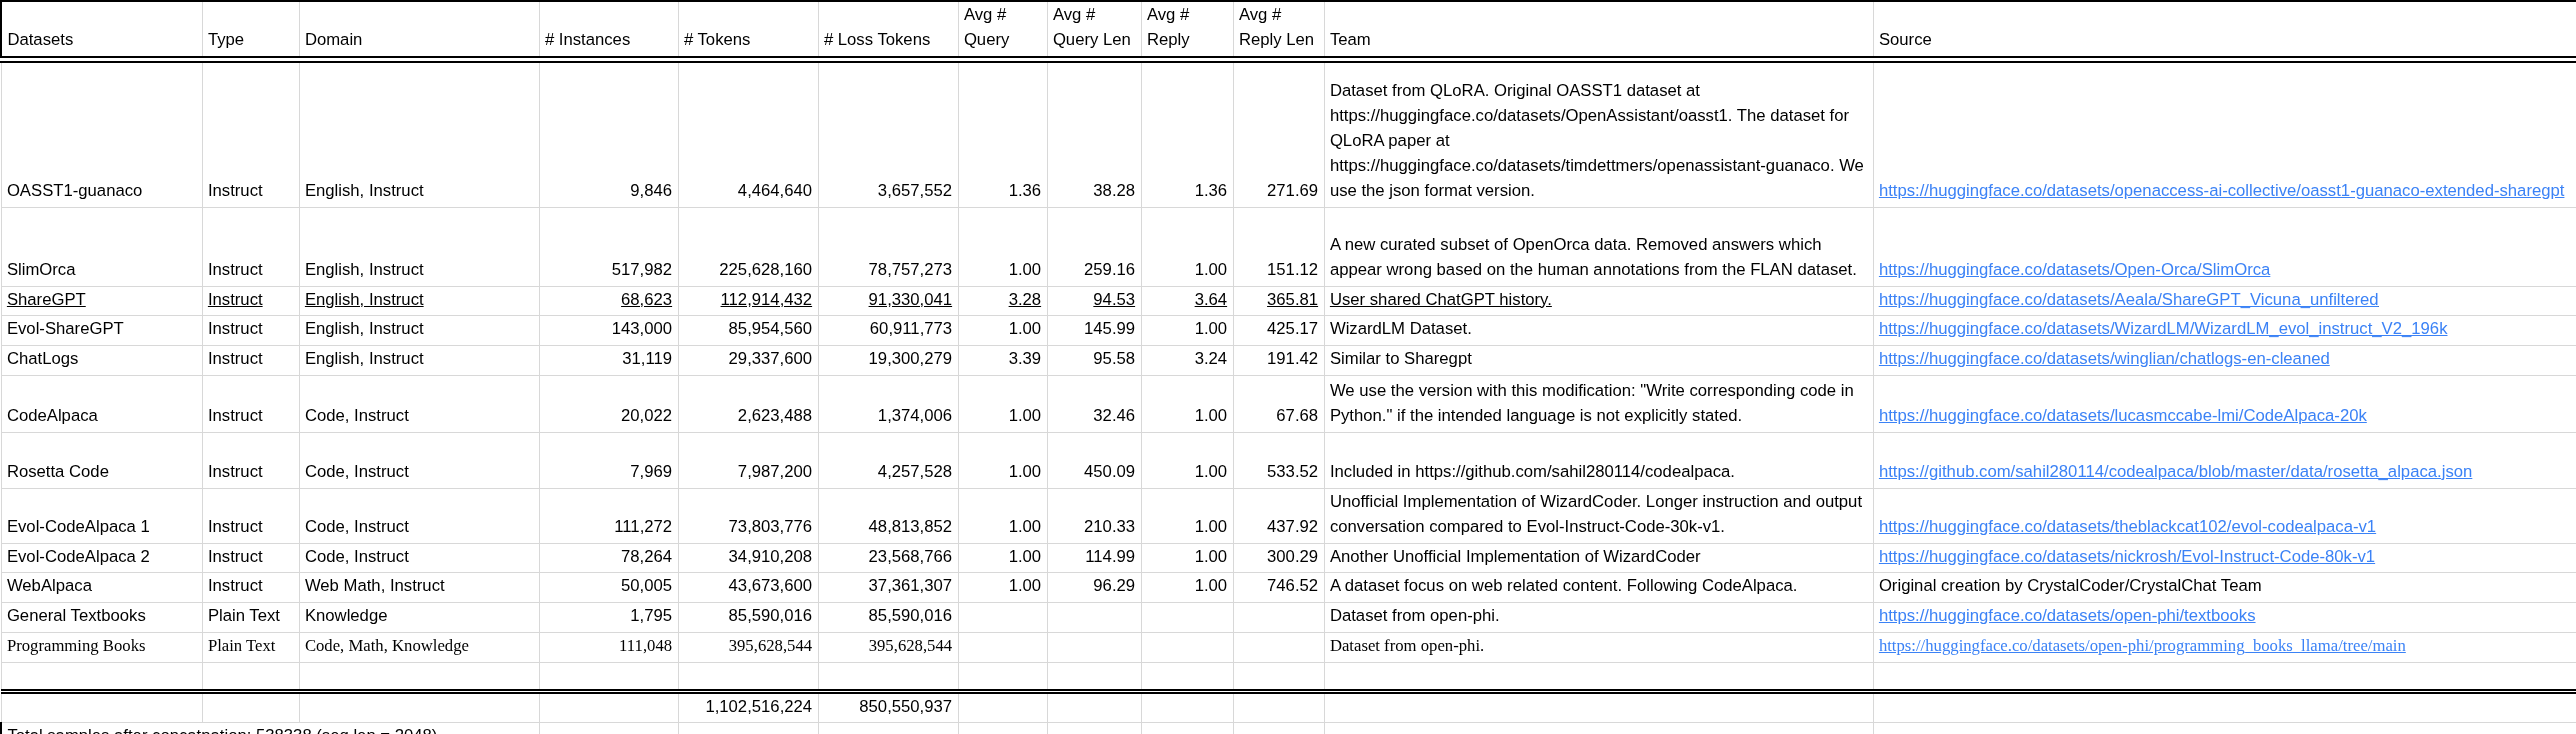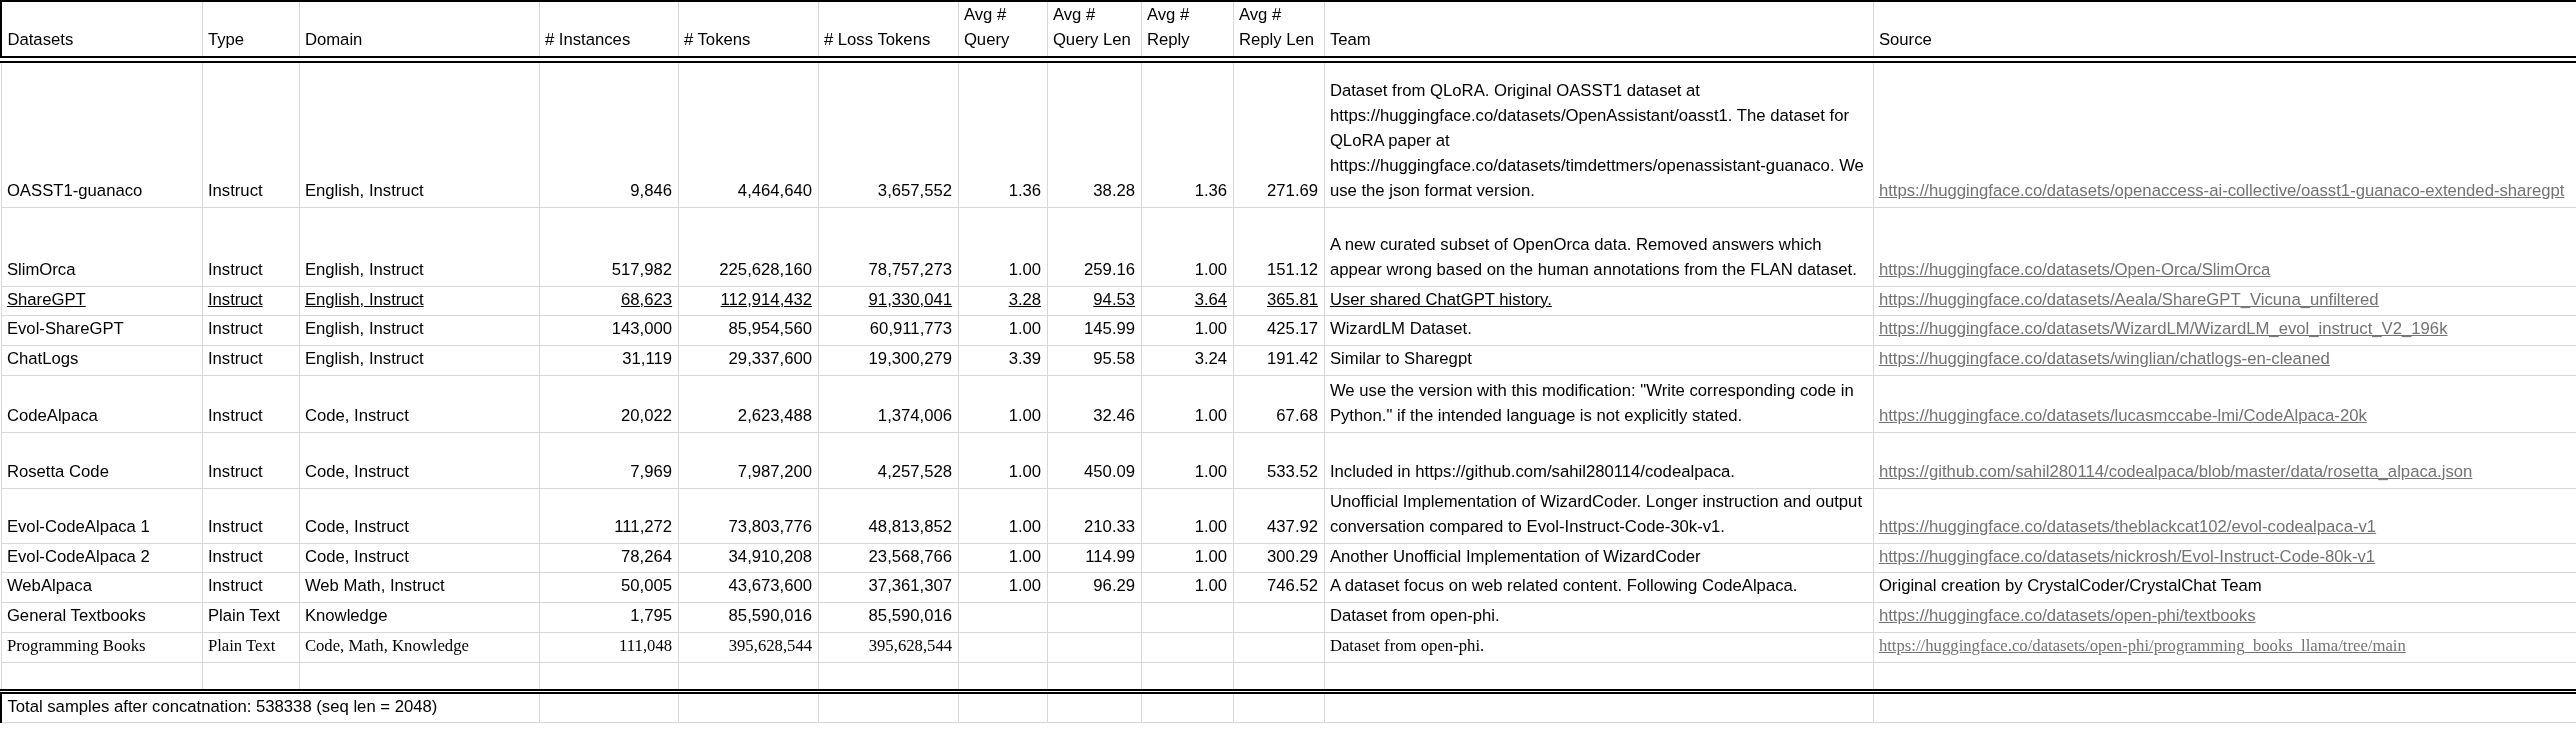--- a/index.html
+++ b/index.html
@@ -34,21 +34,21 @@
     white-space: pre-line;
     height: 58px;
   }
   thead th:first-child { border-left: 2.4px solid #000000; }
   td.num { text-align: right; }
   a.link { text-decoration: underline; cursor: pointer; }
   tr.spacer-row td { border-bottom: 5.4px double #000000; }
   tr.footer-row td:first-child { border-left: 2.4px solid #000000; white-space: nowrap; }
   .notes-cell { padding-right: 7.1px; }
 </style>
-<style>a.link{color:#737373;}</style></head>
+<style>a.link{color:#3b82f6;}</style></head>
 <body>
 
 <table class="sheet">
   <colgroup>
     <col style="width:201px">
       <col style="width:97px">
       <col style="width:240px">
     <col style="width:139px">
       <col style="width:140px">
       <col style="width:140px">
@@ -257,20 +257,34 @@
       <td></td>
         <td></td>
         <td></td>
       <td></td>
         <td></td>
         <td></td>
       <td></td>
         <td></td>
         <td></td>
     </tr>
+    <tr class="totals-row" style="height:29px">
+      <td></td>
+        <td></td>
+        <td></td>
+      <td></td>
+      <td class="num">1,102,516,224</td>
+      <td class="num">850,550,937</td>
+      <td></td>
+        <td></td>
+        <td></td>
+      <td></td>
+        <td></td>
+        <td></td>
+    </tr>
     <tr class="footer-row" style="height:27px">
       <td colspan="3">Total samples after concatnation: 538338 (seq len = 2048)</td>
       <td></td>
         <td></td>
         <td></td>
       <td></td>
         <td></td>
         <td></td>
       <td></td>
         <td></td>

